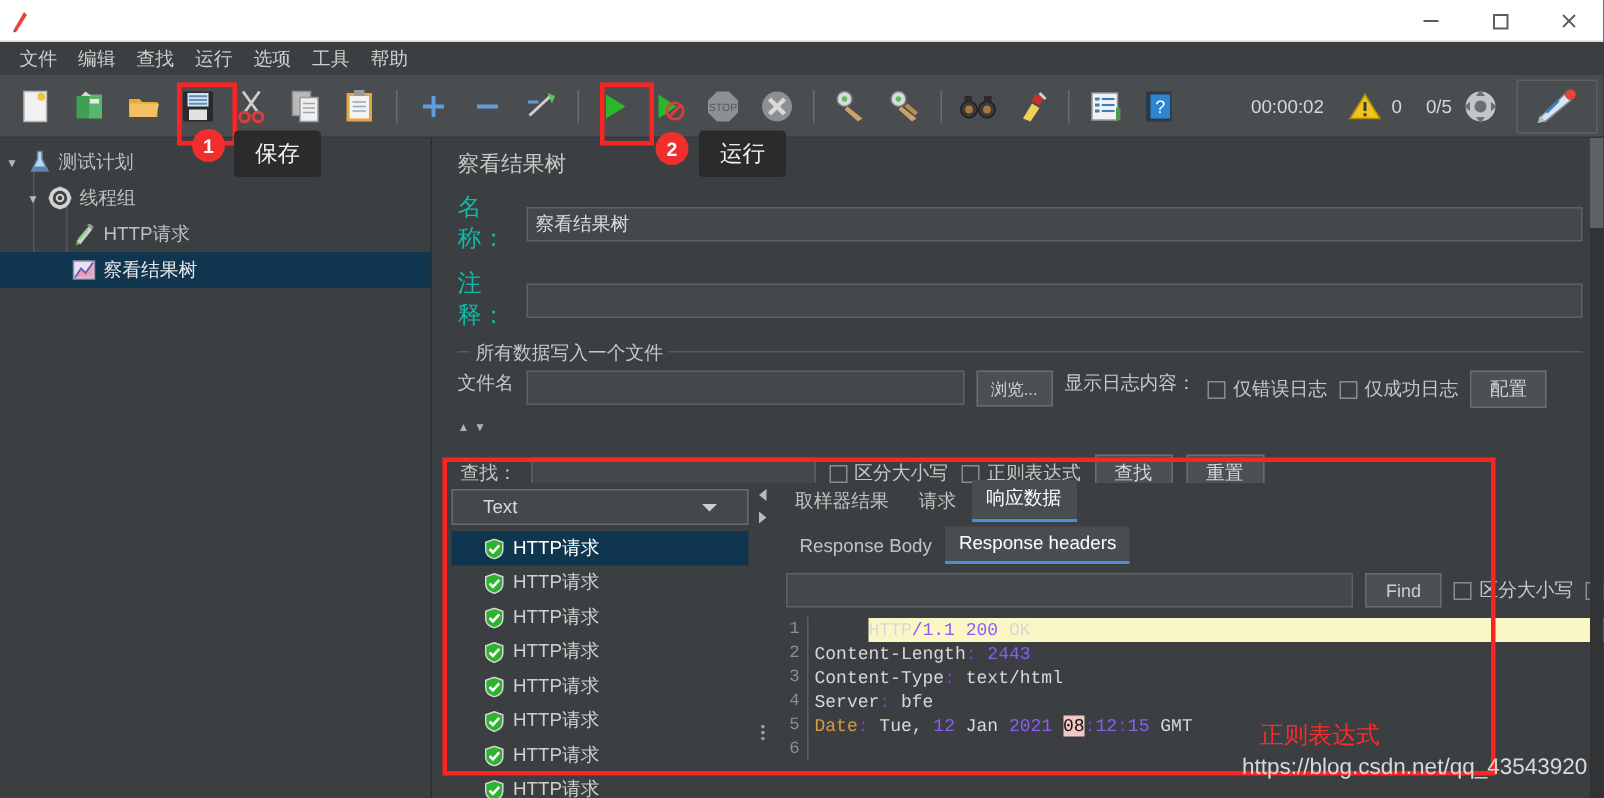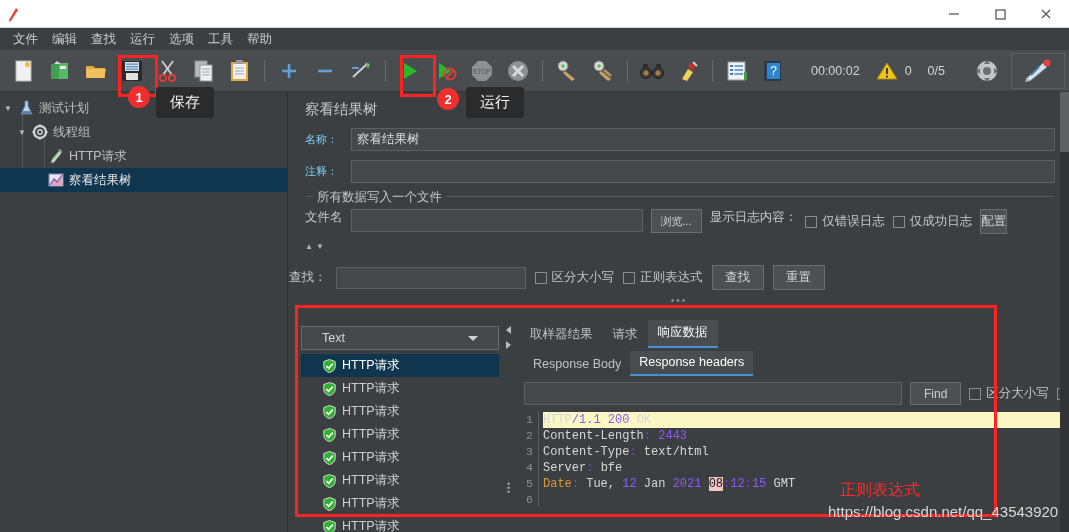--- a/index.html
+++ b/index.html
@@ -37,21 +37,21 @@
     position: absolute; top: 50px; left: 0; width: 1069px; height: 42px;
     background: #4a4d4f; display: flex; align-items: center; padding-left: 6px;
     border-bottom: 1px solid #343638;
   }
   .tb-btn { width: 36px; height: 34px; display: flex; align-items: center; justify-content: center; position: relative; }
   .tb-sep { width: 1px; height: 22px; background: #6a6d6f; margin: 0 6px; }
   .tb-spacer { flex: 1; }
   .tb-status { font-size: 12.5px; color: #d5d5d5; font-family: "Liberation Sans", sans-serif; }
   .tb-time { margin-right: 16px; }
   .tb-warn { display: flex; align-items: center; gap: 7px; margin-right: 16px; }
-  .tb-count { margin-right: 24px; }
+  .tb-count { margin-right: 1px; }
   .tb-end { width: 54px; height: 36px; border: 1px solid #5d6062; display: flex; align-items: center; justify-content: center; margin-left: 6px; margin-right: 4px; }
 
   
   .treepanel {
     position: absolute; top: 92px; left: 0; width: 288px; height: 440px;
     background: #3c3f41; border-right: 1px solid #2c2e30;
     padding-top: 4px;
   }
   .tree-row { height: 24px; display: flex; align-items: center; font-size: 12.5px; color: #bfbfbf; position: relative; }
   .tree-row.selected { background: #10354f; color: #e8e8e8; }
@@ -64,40 +64,40 @@
   .tree-guide2 { position: absolute; left: 44px; top: 46px; width: 1px; height: 52px; background: #55585a; }
 
   
   .mainpanel {
     position: absolute; top: 92px; left: 289px; width: 780px; height: 440px;
     background: #3c3f41;
   }
   .panel-title { font-size: 14.5px; color: #c8c8c8; padding: 8px 0 0 16px; }
 
   .formrow { display: flex; align-items: center; padding: 0 14px 0 16px; margin-top: 9px; }
-  .flabel { font-size: 11px; color: #7dd3fc; width: 46px; }
+  .flabel { font-size: 16px; color: #14b8a6; width: 46px; }
   .finput {
     flex: 1; height: 23px; background: #45484a; border: 1px solid #5e6163;
     color: #dcdcdc; font-size: 12.5px; padding: 0 5px; display: flex; align-items: center;
   }
 
   .groupbox { margin: 13px 14px 0 16px; border-top: 1px solid #585b5d; position: relative; padding-top: 12px; }
   .grouplabel { position: absolute; top: -8px; left: 8px; background: #3c3f41; padding: 0 4px; font-size: 12.5px; color: #c7c7c7; }
 
   .filerow { display: flex; gap: 8px; }
   .filelabel { font-size: 12.5px; color: #c7c7c7; }
   .fileinput { width: 292px; height: 23px; background: #45484a; border: 1px solid #5e6163; }
   .smallbtn {
     height: 24px; border: 1px solid #6a6d6f; background: #4d5052; color: #d2d2d2;
     font-size: 11px; display: flex; align-items: center; justify-content: center; padding: 0 9px;
   }
   .cbwrap { display: flex; align-items: center; gap: 5px; font-size: 12.5px; color: #c7c7c7; }
   .cbox { width: 12px; height: 12px; border: 1px solid #8a8d8f; background: #3c3f41; }
 
-  .findrow { display: flex; align-items: center; gap: 9px; margin-top: 11px; }
+  .findrow { display: flex; align-items: center; gap: 9px; padding-left: 18px; margin-top: 11px; }
   .findlabel { font-size: 12.5px; color: #c7c7c7; }
   .findinput { width: 190px; height: 22px; background: #45484a; border: 1px solid #5e6163; }
   .btn2 {
     height: 25px; min-width: 52px; border: 1px solid #6a6d6f; background: #4d5052;
     color: #d6d6d6; font-size: 12.5px; display: flex; align-items: center; justify-content: center; padding: 0 10px;
   }
   .dotsrow { text-align: center; color: #8d9092; font-size: 10px; letter-spacing: 2px; margin-top: 5px; height: 9px; }
   .arrows-collapse { position: absolute; left: 16px; top: 0; font-size: 8px; color: #b0b3b5; letter-spacing: 3px; }
 
   
@@ -125,21 +125,21 @@
   .subtab { font-size: 12.5px; color: #c2c2c2; padding: 4px 9px 5px 9px; }
   .subtab.active { background: #4a4d4f; color: #ffffff; border-bottom: 2px solid #4a90d9; }
   .findbar { display: flex; align-items: center; gap: 8px; padding: 6px 0 0 8px; }
   .findbar .fb-input { width: 378px; height: 23px; background: #45484a; border: 1px solid #5e6163; }
   .findbar .fb-btn { height: 23px; border: 1px solid #6a6d6f; background: #4d5052; color: #cfcfcf; font-size: 12px; display: flex; align-items: center; justify-content: center; padding: 0 13px; }
 
   .codearea { display: flex; margin-top: 6px; height: 96px; background: #3c3f41; }
   .gutter { width: 22px; text-align: right; padding-right: 5px; color: #8c8f91; font-size: 11.5px; font-family: "Liberation Mono", monospace; line-height: 16px; padding-top: 1px; }
   .codebody { flex: 1; font-family: "Liberation Mono", "DejaVu Sans Mono", monospace; font-size: 12px; line-height: 16px; padding-top: 1px; border-left: 1px solid #5a5d5f; padding-left: 4px; }
   .cline { height: 16px; white-space: pre; color: #d8d8d8; }
-  .cline.hl { background: #fbf7c4; color: #222; }
+  .cline.hl { background: #fbf7c4; color: #222; margin-left: 36px; }
   .t-key { color: #d8d8d8; }
   .t-keyy { color: #d79b3a; }
   .t-num { color: #8b5cf6; }
   .t-num2 { color: #7b3fd4; }
   .t-sel { background: #f5c6c6; color: #111; }
   .t-slash { color: #8b5cf6; }
 
   
   .vscroll { position: absolute; width: 9px; background: #313335; }
   .vthumb { position: absolute; width: 9px; background: #5f6264; }
@@ -472,21 +472,21 @@
         <div class="smallbtn">浏览...</div>
         <div class="filelabel">显示日志内容：</div>
         <div class="cbwrap">
           <span class="cbox"></span>
           <span>仅错误日志</span>
         </div>
         <div class="cbwrap">
           <span class="cbox"></span>
           <span>仅成功日志</span>
         </div>
-        <div class="smallbtn" style="height:25px;font-size:12.5px;padding:0 0;">配置</div>
+        <div class="smallbtn" style="height:25px;font-size:12.5px;padding:0 12px;">配置</div>
       </div>
     </div>
 
     <div style="position:relative;height:12px;margin-top:8px;">
       <span class="arrows-collapse">▲▼</span>
     </div>
 
     <div class="findrow">
       <div class="findlabel">查找：</div>
       <div class="findinput"></div>

